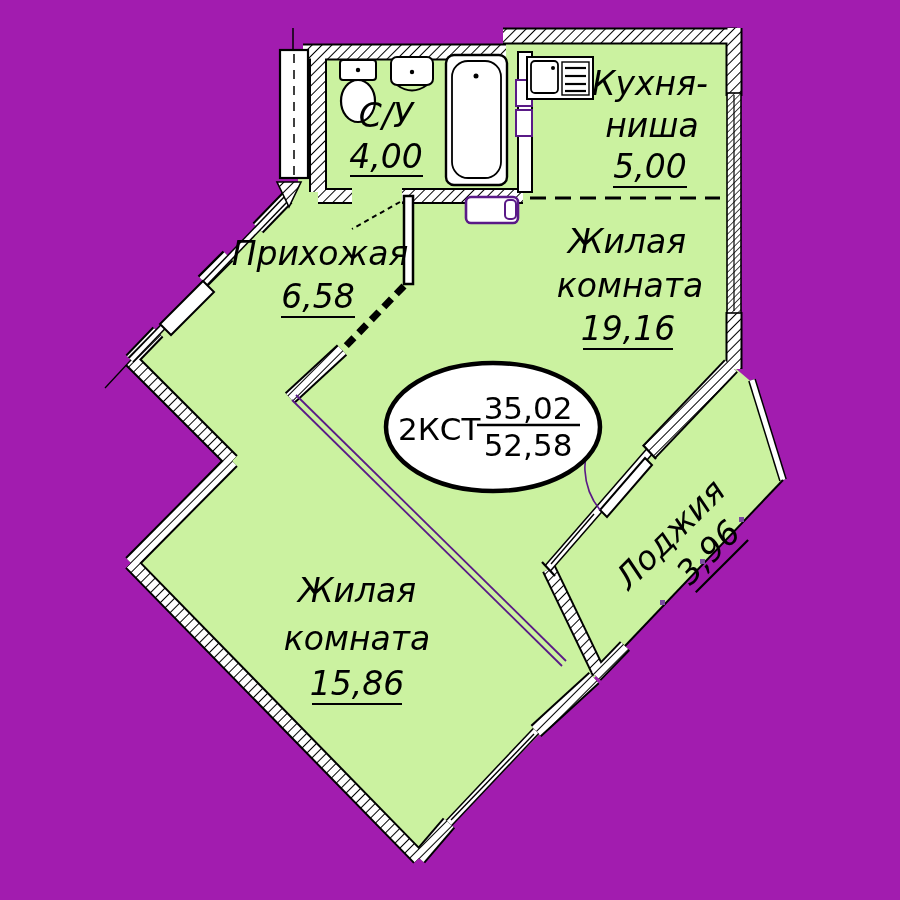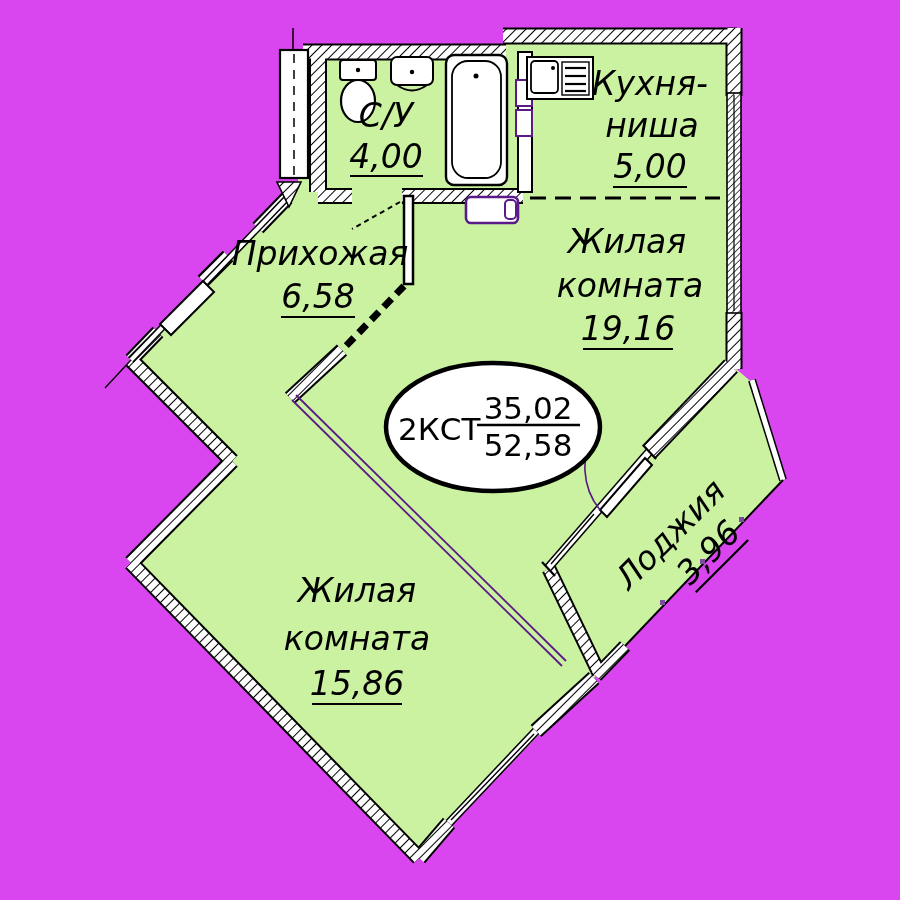--- a/index.html
+++ b/index.html
@@ -1,16 +1,16 @@
 <!DOCTYPE html>
 <html><head>
 <meta charset="utf-8">
 <style>
   html,body{margin:0;padding:0;background:#ffffff;}
-  .stage{width:900px;height:900px;position:relative;background:#d946ef;overflow:hidden;}
+  .stage{width:900px;height:900px;position:relative;background:#a21caf;overflow:hidden;}
   svg{display:block;}
   text{font-family:"DejaVu Sans","Liberation Sans",sans-serif;fill:#000;}
   .lbl{font-style:italic;font-size:33px;text-anchor:middle;}
   .num{font-style:italic;font-size:33px;text-anchor:middle;}
   .ovl{font-size:31px;}
 </style>
 </head>
 <body>
 
 <div class="stage">

